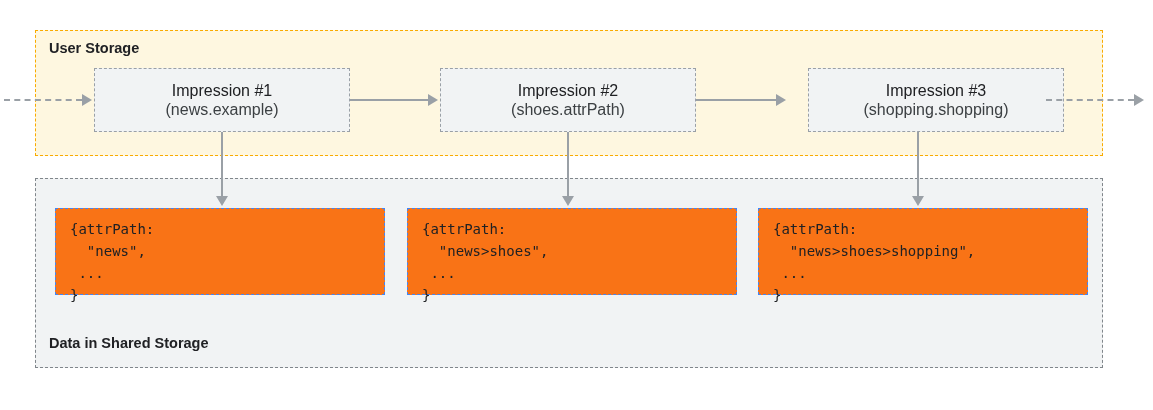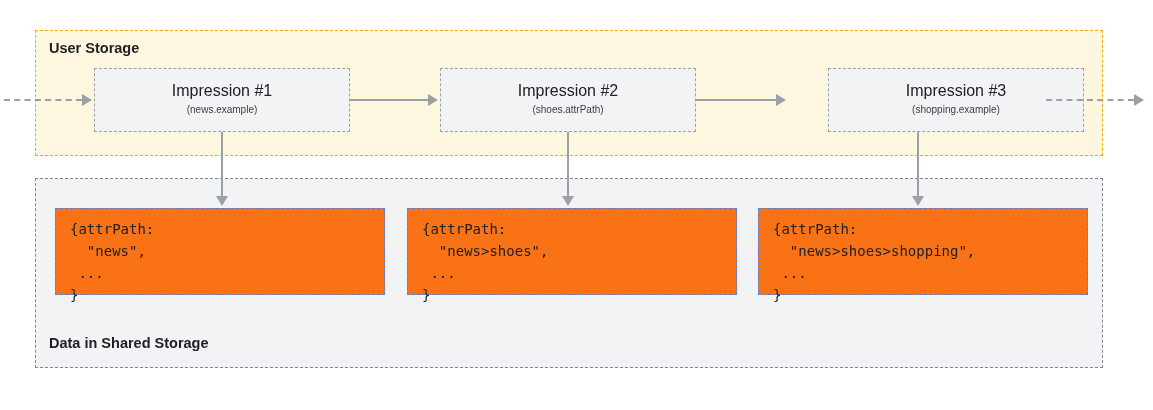--- a/index.html
+++ b/index.html
@@ -53,28 +53,28 @@
     background: #F1F3F4;
     border: 1px dashed #9AA0A6;
     box-sizing: border-box;
     display: flex;
     flex-direction: column;
     justify-content: center;
     text-align: center;
   }
   #imp1 { left: 94px; }
   #imp2 { left: 440px; }
-  #imp3 { left: 828px; }
+  #imp3 { left: 808px; }
   .imp-title {
     font-size: 16px;
     color: #202124;
     line-height: 20px;
   }
   .imp-sub {
-    font-size: 10px;
+    font-size: 16px;
     color: #3C4043;
     line-height: 18px;
   }
 
   
   .entry {
     position: absolute;
     top: 208px;
     width: 330px; height: 87px;
     background: #f97316;
@@ -158,21 +158,21 @@
   <div class="impression" id="imp1">
     <div class="imp-title">Impression #1</div>
     <div class="imp-sub">(news.example)</div>
   </div>
   <div class="impression" id="imp2">
     <div class="imp-title">Impression #2</div>
     <div class="imp-sub">(shoes.attrPath)</div>
   </div>
   <div class="impression" id="imp3">
     <div class="imp-title">Impression #3</div>
-    <div class="imp-sub">(shopping.example)</div>
+    <div class="imp-sub">(shopping.shopping)</div>
   </div>
 
   <div class="entry" id="entry1">
     <div class="code-line">{attrPath:</div>
     <div class="code-line">  "news",</div>
     <div class="code-line"> ...</div>
     <div class="code-line">}</div>
   </div>
   <div class="entry" id="entry2">
     <div class="code-line">{attrPath:</div>

